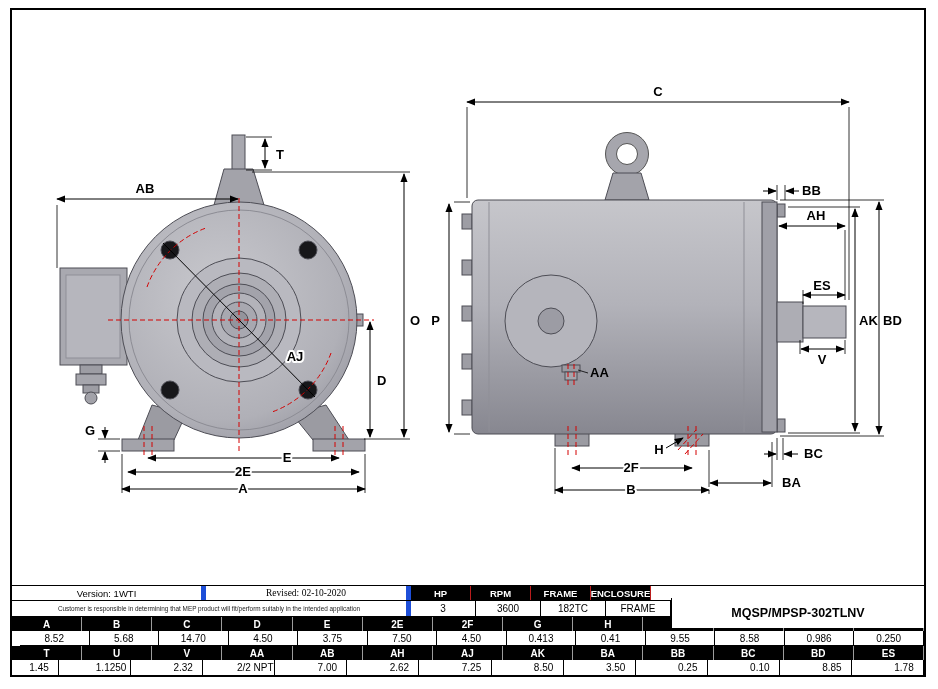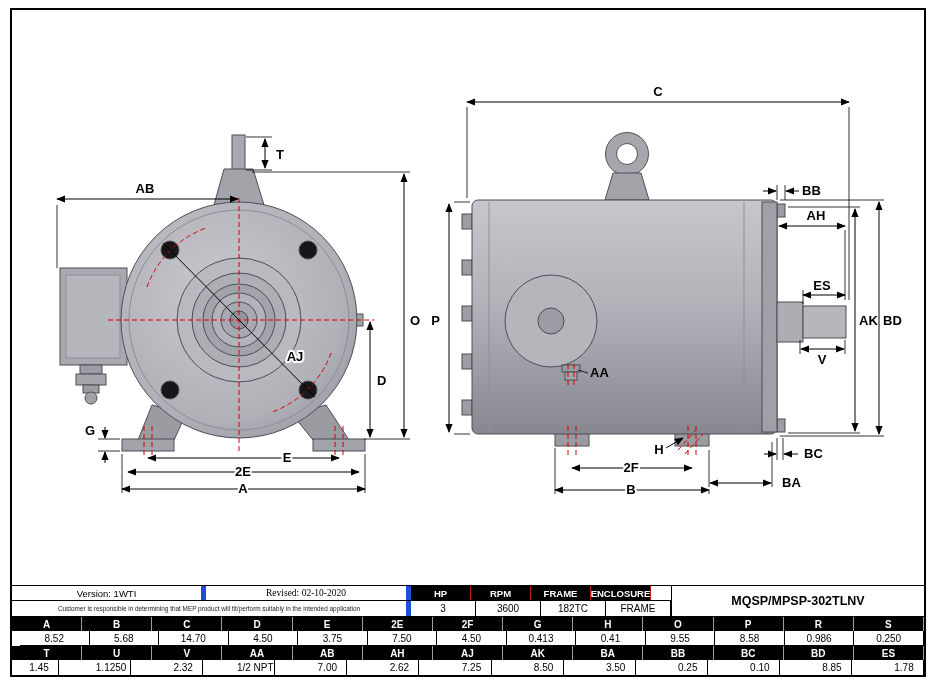--- a/index.html
+++ b/index.html
@@ -12,21 +12,21 @@
   .toprows{position:relative;height:30px;border-bottom:1px solid #000;}
   .trow{display:flex;height:15px;box-sizing:border-box;}
   .trow.first{border-bottom:1px solid #000;}
   .cell{box-sizing:border-box;border-right:5px solid #1d4ed8;display:flex;align-items:center;justify-content:center;font-size:9.5px;color:#000;white-space:nowrap;overflow:hidden;}
   .version{width:194px;}
   .revised{width:205px;font-family:Liberation Serif, serif;}
   .disc{width:399px;font-size:6.4px;color:#222;}
   .contents{display:contents;}
   .spec-h{width:60px;background:#000;color:#fff;font-weight:bold;font-size:9.5px;border-right:1px solid #b91c1c;box-sizing:border-box;display:flex;align-items:center;justify-content:center;}
   .spec-v{width:65px;font-size:10px;border-right:1px solid #000;box-sizing:border-box;display:flex;align-items:center;justify-content:center;}
-  .model{position:absolute;right:0;top:0;width:253px;height:30px;display:flex;align-items:center;justify-content:center;font-weight:bold;font-size:12.5px;box-sizing:border-box;border-left:1px solid #000;background:#fff;}
+  .model{position:absolute;right:0;top:12px;width:253px;height:30px;display:flex;align-items:center;justify-content:center;font-weight:bold;font-size:12.5px;box-sizing:border-box;border-left:1px solid #000;background:#fff;}
   .dimrow{display:flex;box-sizing:border-box;}
   .dimrow.hdr{height:14px;background:#000;}
   .dimrow.val{height:15px;border-bottom:1px solid #000;margin-left:8px;}
   .dimrow.val.last{border-bottom:none;gap:33px;}
   .dh{flex:1 1 0;box-sizing:border-box;display:flex;align-items:center;justify-content:center;color:#fff;font-weight:bold;font-size:10px;border-right:1px solid #9c9c9c;}
   .dv{flex:1 1 0;box-sizing:border-box;display:flex;align-items:center;justify-content:center;font-size:10px;border-right:1px solid #000;}
 </style>
 </head>
 <body>
 
@@ -341,21 +341,21 @@
         <div class="dh">BA</div>
         <div class="dh">BB</div>
         <div class="dh">BC</div>
         <div class="dh">BD</div>
         <div class="dh">ES</div>
       </div>
     <div class="dimrow val last">
         <div class="dv">1.45</div>
         <div class="dv">1.1250</div>
         <div class="dv">2.32</div>
-        <div class="dv">1/2 NPT</div>
+        <div class="dv">2/2 NPT</div>
         <div class="dv">7.00</div>
         <div class="dv">2.62</div>
         <div class="dv">7.25</div>
         <div class="dv">8.50</div>
         <div class="dv">3.50</div>
         <div class="dv">0.25</div>
         <div class="dv">0.10</div>
         <div class="dv">8.85</div>
         <div class="dv">1.78</div>
       </div>

